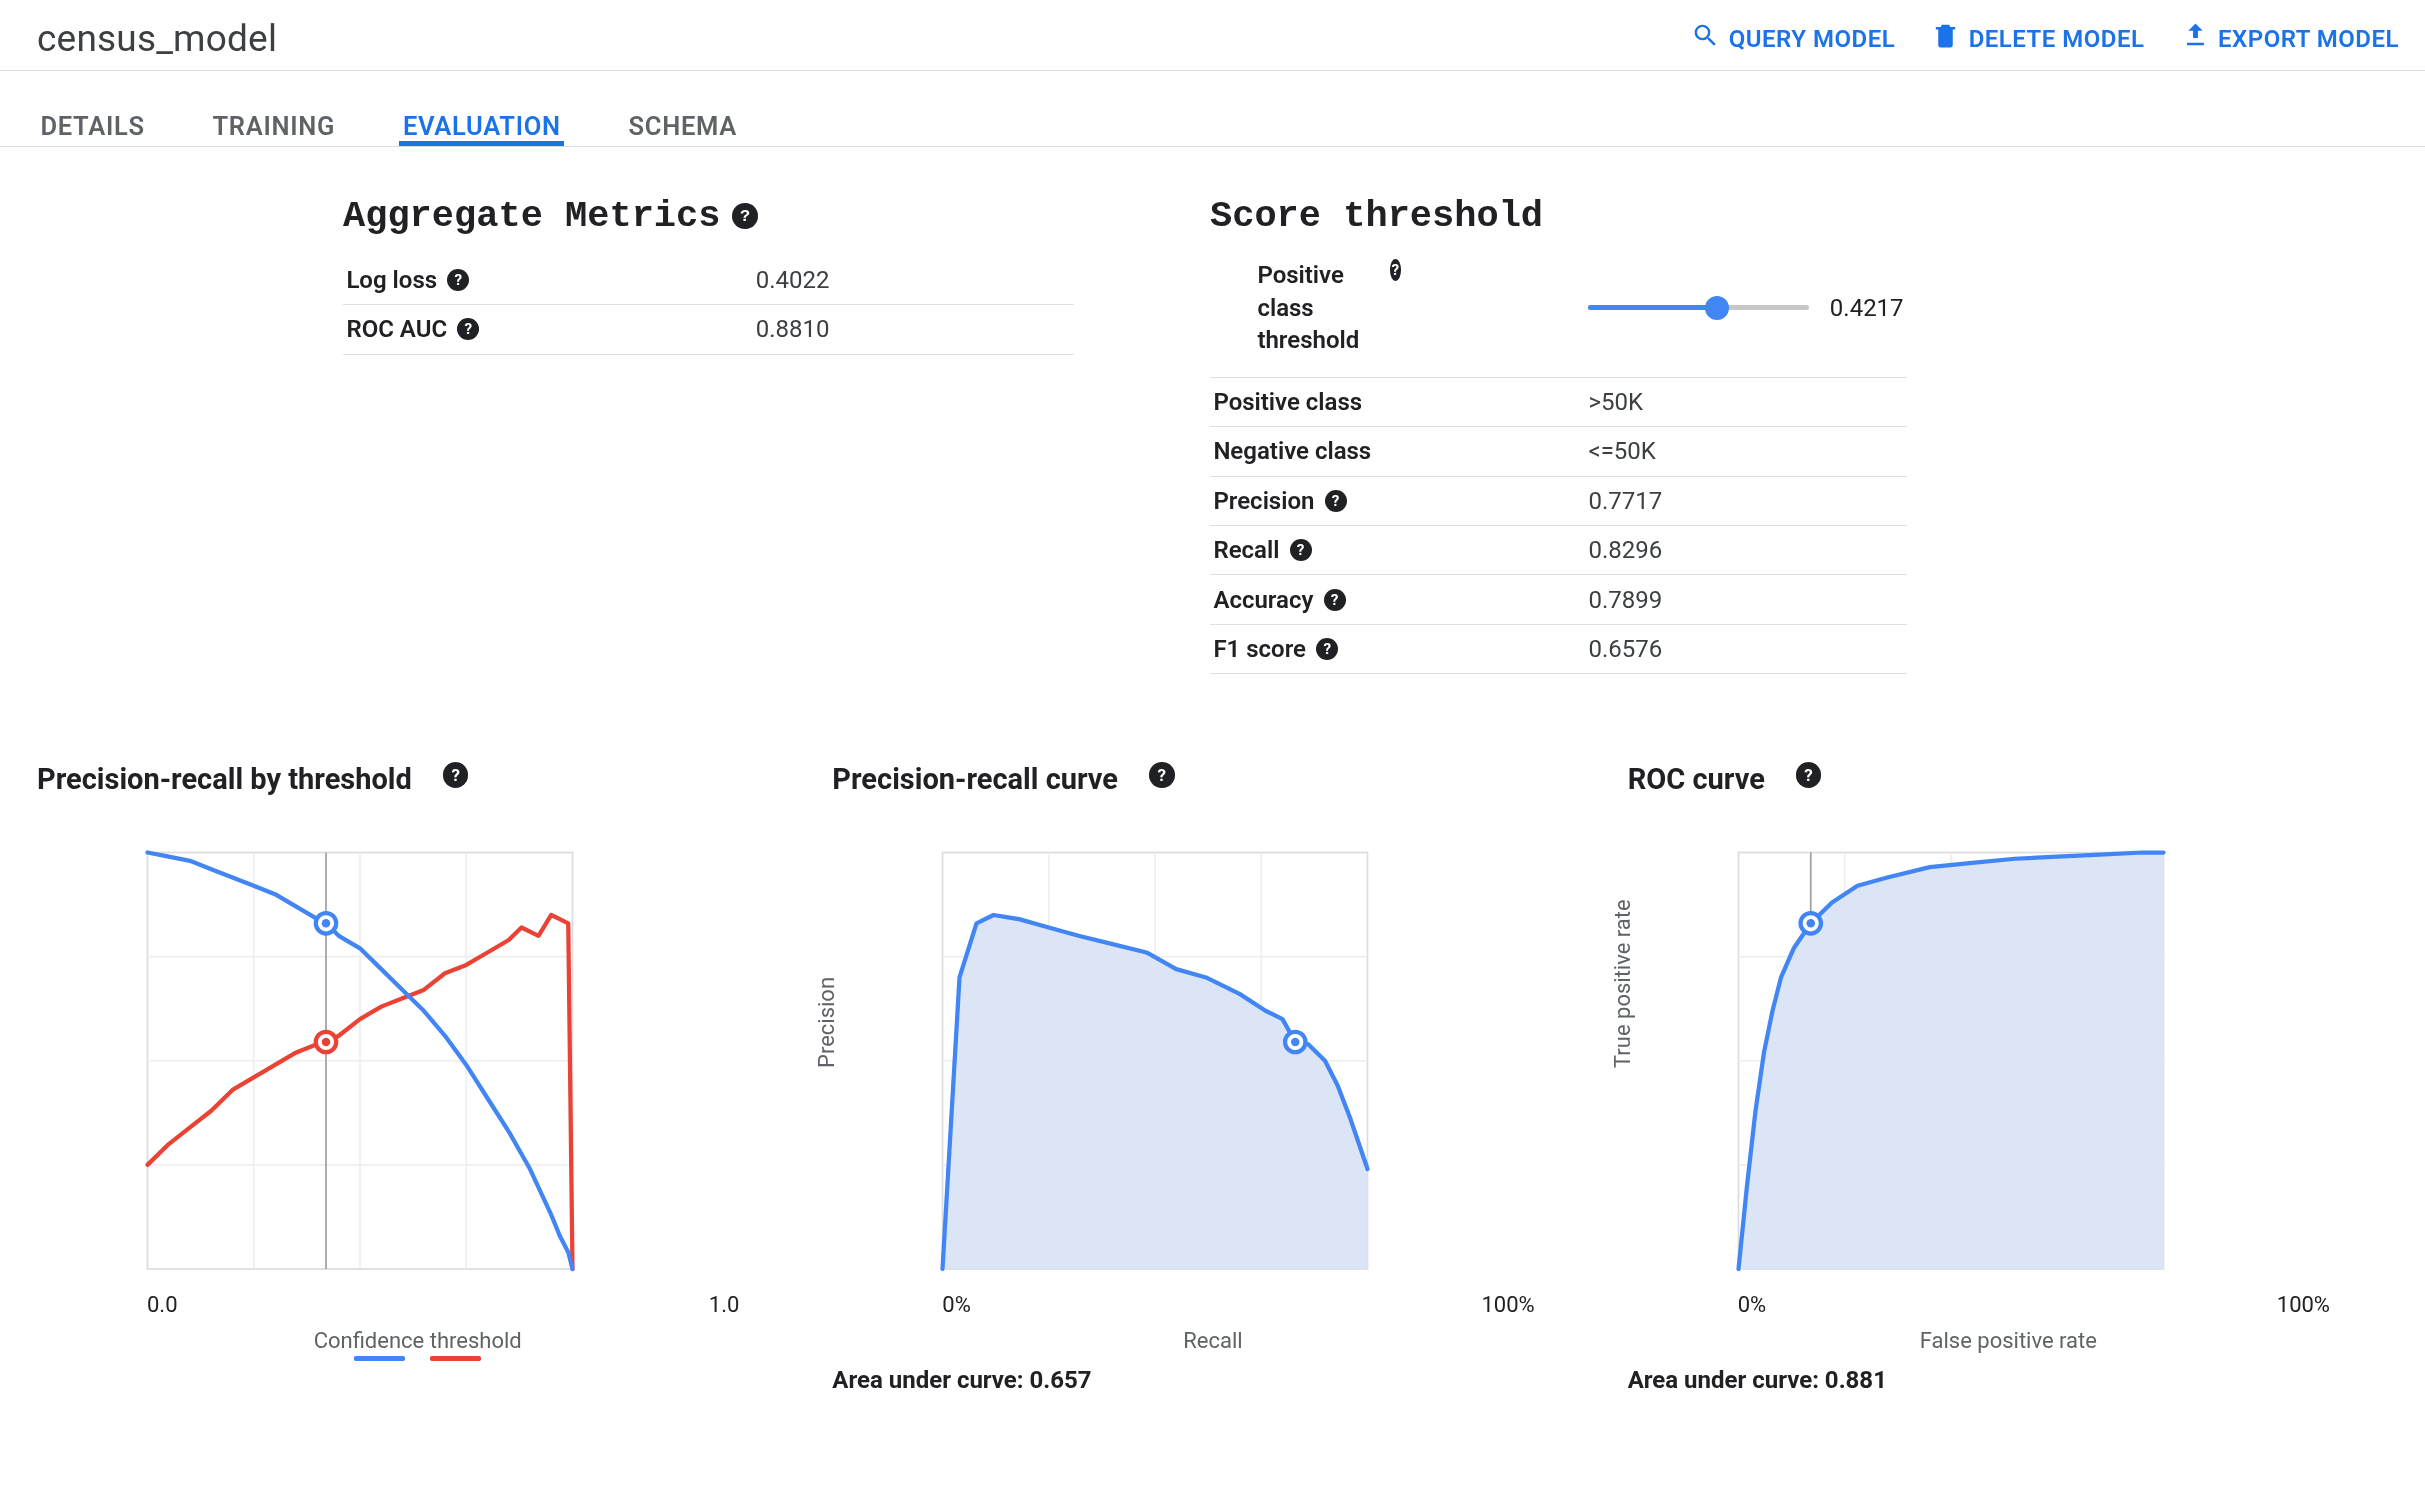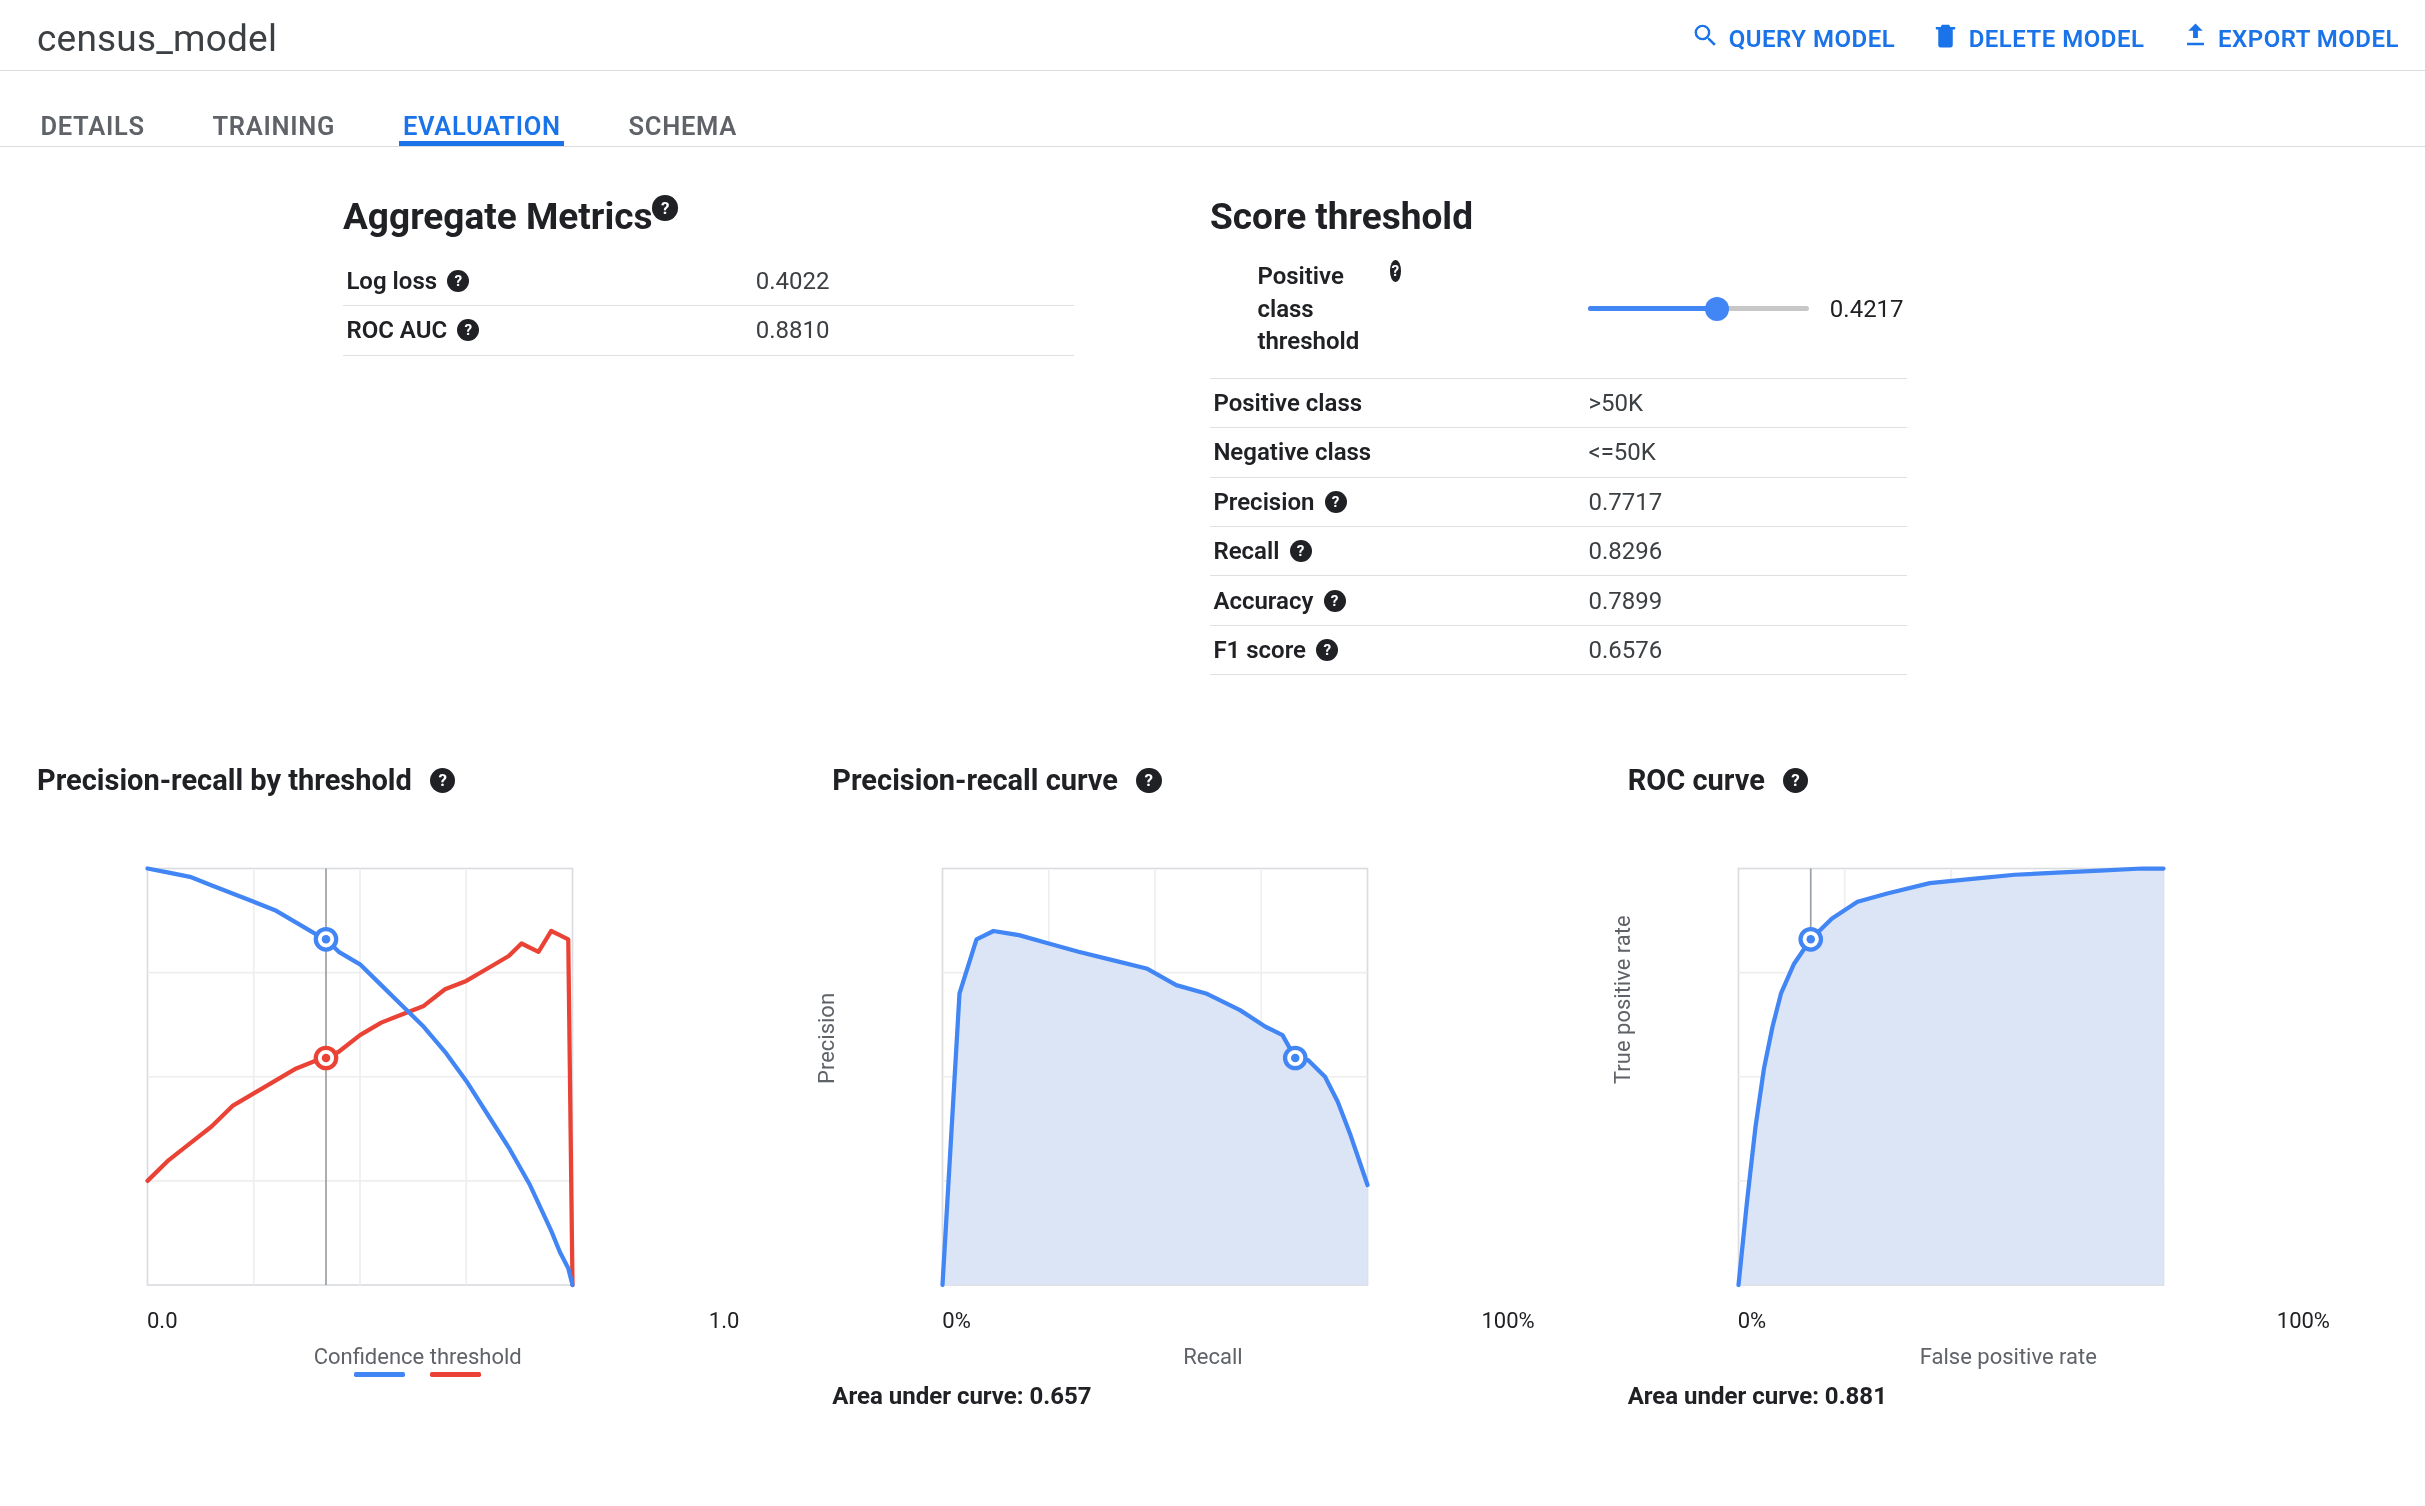--- a/index.html
+++ b/index.html
@@ -81,20 +81,23 @@
   }
   .col { flex: 0 0 auto; }
   .col.agg { width: 731px; margin-left: 306px; }
   .col.thr { width: 697px; }
 
   .section-title {
     font-size: 37px;
     font-weight: 700;
     margin: 0 0 18.7px 0;
     display: flex;
+    align-items: center;
+    gap: 12px;
+    font-family: Liberation Mono, monospace;
   }
 
   .kv-table { width: 100%; border-collapse: collapse; }
   .kv-table tr { border-bottom: 0.8px solid var(--line2); }
   .kv-table td { padding: 10.2px 3.4px; font-size: 24px; }
   .kv-table td.key { font-weight: 600; color: var(--text); display: flex; align-items: center; gap: 10.2px; }
   .kv-table td.val { text-align: left; color: var(--text3); font-weight: 400; width: 44%; }
 
   .slider-row td { padding-top: 3.4px; padding-bottom: 20.4px; font-size: 24px; margin-left: 44px; }
   .slider-wrap { display: flex; align-items: center; gap: 20.4px; }
@@ -104,21 +107,21 @@
   .slider-val { font-size: 24px; color: var(--text); }
 
   
   .charts {
     display: flex;
     gap: 34px;
     padding: 68px 37px 17px 37px;
     align-items: flex-start;
   }
   .chart-block { flex: 1 1 0; min-width: 0; }
-  .chart-head { display: flex; align-items: center; gap: 18px; font-size: 29px; font-weight: 700; margin-bottom: 63px; }
+  .chart-head { display: flex; gap: 31px; font-size: 29px; font-weight: 700; margin-bottom: 48px; }
   .chart-svg-wrap { position: relative; }
   .axis-label-x { text-align: center; font-size: 22px; color: var(--text2); margin-top: 10.2px; }
   .axis-label-y { position: absolute; left: 0; top: 50%; transform: translate(-5.1px, -50%) rotate(-90deg); transform-origin: left center; font-size: 22px; color: var(--text2); }
   .tick { font-size: 22px; color: var(--text); }
   .legend { display: flex; gap: 25.5px; justify-content: center; margin-top: 3.4px; }
   .legend-sw { display: inline-block; width: 51px; height: 5.1px; border-radius: 1.7px; }
   .auc { text-align: left; font-weight: 700; font-size: 24px; margin-top: 13.6px; }
 
   
   .qcircle      { display:inline-flex; align-items:center; justify-content:center; border-radius:50%; background:#202124; color:#fff; font-weight:700; }

